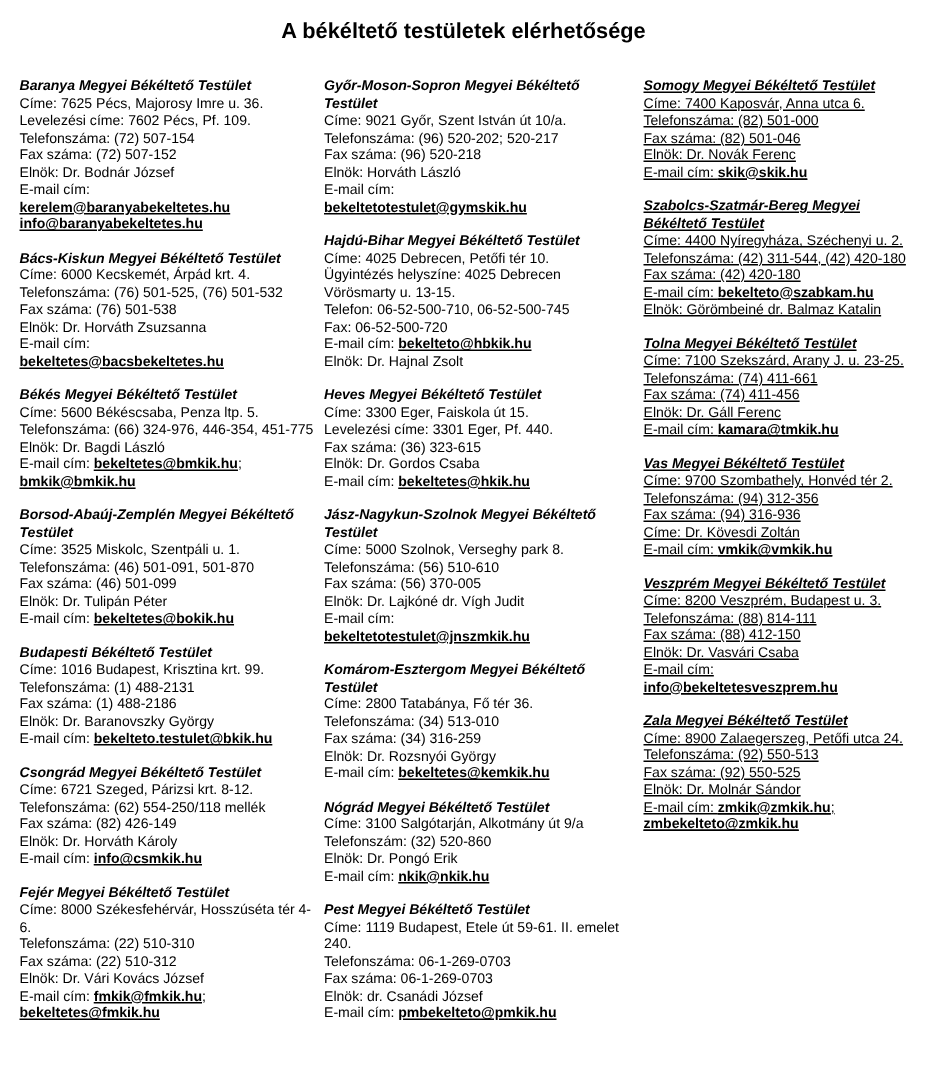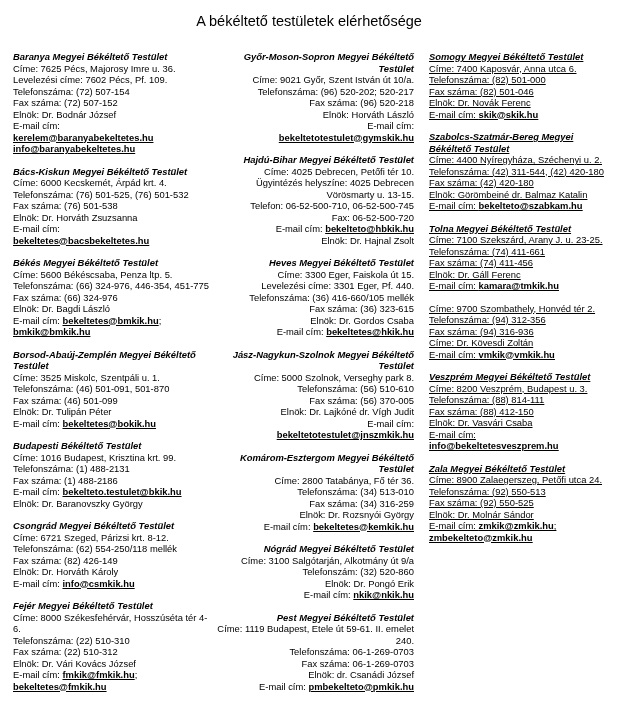--- a/index.html
+++ b/index.html
@@ -11,31 +11,31 @@
     color: #000000;
     font-family: "Liberation Sans", sans-serif;
     font-size: 9.4px;
     line-height: 11.5px;
     padding-top: 13px;
     overflow: hidden;
   }
   .title {
     font-size: 14.5px;
     line-height: 17px;
-    font-weight: normal;
+    font-weight: bold;
     text-align: center;
     margin: 0 0 21px 0;
   }
   .columns {
     display: flex;
     padding-left: 13px;
   }
   .column { flex: 0 0 auto; }
   .column-1 { width: 196px; margin-right: 7px; }
-  .column-2 { width: 198px; margin-right: 15px; text-align: right; }
+  .column-2 { width: 198px; margin-right: 15px; }
   .column-3 { width: 188px; text-decoration: underline; }
   .entry { margin-bottom: 11px; }
   .entry-name {
     font-weight: bold;
     font-style: italic;
   }
   .row { }
   .email-link {
     color: #000000;
     font-weight: bold;
@@ -68,40 +68,39 @@
           <div class="row"><span>Telefonszáma: (76) 501-525, (76) 501-532</span></div>
           <div class="row"><span>Fax száma: (76) 501-538</span></div>
           <div class="row"><span>Elnök: Dr. Horváth Zsuzsanna</span></div>
           <div class="row"><span>E-mail cím:</span></div>
           <div class="row"><a class="email-link">bekeltetes@bacsbekeltetes.hu</a></div>
         </div>
         <div class="entry">
           <div class="entry-name">Békés Megyei Békéltető Testület</div>
           <div class="row"><span>Címe: 5600 Békéscsaba, Penza ltp. 5.</span></div>
           <div class="row"><span>Telefonszáma: (66) 324-976, 446-354, 451-775</span></div>
-          <div class="row"><span>Fax száma: (66) 324-976</span></div>
           <div class="row"><span>Elnök: Dr. Bagdi László</span></div>
           <div class="row"><span>E-mail cím: </span><a class="email-link">bekeltetes@bmkik.hu</a><span>;</span></div>
           <div class="row"><a class="email-link">bmkik@bmkik.hu</a></div>
         </div>
         <div class="entry">
           <div class="entry-name">Borsod-Abaúj-Zemplén Megyei Békéltető Testület</div>
           <div class="row"><span>Címe: 3525 Miskolc, Szentpáli u. 1.</span></div>
           <div class="row"><span>Telefonszáma: (46) 501-091, 501-870</span></div>
           <div class="row"><span>Fax száma: (46) 501-099</span></div>
           <div class="row"><span>Elnök: Dr. Tulipán Péter</span></div>
           <div class="row"><span>E-mail cím: </span><a class="email-link">bekeltetes@bokik.hu</a></div>
         </div>
         <div class="entry">
           <div class="entry-name">Budapesti Békéltető Testület</div>
           <div class="row"><span>Címe: 1016 Budapest, Krisztina krt. 99.</span></div>
           <div class="row"><span>Telefonszáma: (1) 488-2131</span></div>
           <div class="row"><span>Fax száma: (1) 488-2186</span></div>
+          <div class="row"><span>Elnök: Dr. Baranovszky György</span></div>
           <div class="row"><span>E-mail cím: </span><a class="email-link">bekelteto.testulet@bkik.hu</a></div>
-          <div class="row"><span>Elnök: Dr. Baranovszky György</span></div>
         </div>
         <div class="entry">
           <div class="entry-name">Csongrád Megyei Békéltető Testület</div>
           <div class="row"><span>Címe: 6721 Szeged, Párizsi krt. 8-12.</span></div>
           <div class="row"><span>Telefonszáma: (62) 554-250/118 mellék</span></div>
           <div class="row"><span>Fax száma: (82) 426-149</span></div>
           <div class="row"><span>Elnök: Dr. Horváth Károly</span></div>
           <div class="row"><span>E-mail cím: </span><a class="email-link">info@csmkik.hu</a></div>
         </div>
         <div class="entry">
@@ -130,21 +129,20 @@
           <div class="row"><span>Ügyintézés helyszíne: 4025 Debrecen Vörösmarty u. 13-15.</span></div>
           <div class="row"><span>Telefon: 06-52-500-710, 06-52-500-745</span></div>
           <div class="row"><span>Fax: 06-52-500-720</span></div>
           <div class="row"><span>E-mail cím: </span><a class="email-link">bekelteto@hbkik.hu</a></div>
           <div class="row"><span>Elnök: Dr. Hajnal Zsolt</span></div>
         </div>
         <div class="entry">
           <div class="entry-name">Heves Megyei Békéltető Testület</div>
           <div class="row"><span>Címe: 3300 Eger, Faiskola út 15.</span></div>
           <div class="row"><span>Levelezési címe: 3301 Eger, Pf. 440.</span></div>
-          <div class="row"><span>Telefonszáma: (36) 416-660/105 mellék</span></div>
           <div class="row"><span>Fax száma: (36) 323-615</span></div>
           <div class="row"><span>Elnök: Dr. Gordos Csaba</span></div>
           <div class="row"><span>E-mail cím: </span><a class="email-link">bekeltetes@hkik.hu</a></div>
         </div>
         <div class="entry">
           <div class="entry-name">Jász-Nagykun-Szolnok Megyei Békéltető Testület</div>
           <div class="row"><span>Címe: 5000 Szolnok, Verseghy park 8.</span></div>
           <div class="row"><span>Telefonszáma: (56) 510-610</span></div>
           <div class="row"><span>Fax száma: (56) 370-005</span></div>
           <div class="row"><span>Elnök: Dr. Lajkóné dr. Vígh Judit</span></div>
@@ -182,32 +180,33 @@
           <div class="row"><span>Telefonszáma: (82) 501-000</span></div>
           <div class="row"><span>Fax száma: (82) 501-046</span></div>
           <div class="row"><span>Elnök: Dr. Novák Ferenc</span></div>
           <div class="row"><span>E-mail cím: </span><a class="email-link">skik@skik.hu</a></div>
         </div>
         <div class="entry">
           <div class="entry-name">Szabolcs-Szatmár-Bereg Megyei Békéltető Testület</div>
           <div class="row"><span>Címe: 4400 Nyíregyháza, Széchenyi u. 2.</span></div>
           <div class="row"><span>Telefonszáma: (42) 311-544, (42) 420-180</span></div>
           <div class="row"><span>Fax száma: (42) 420-180</span></div>
+          <div class="row"><span>E-mail cím: </span><a class="email-link">bekelteto@szabkam.hu</a></div>
           <div class="row"><span>Elnök: Görömbeiné dr. Balmaz Katalin</span></div>
-          <div class="row"><span>E-mail cím: </span><a class="email-link">bekelteto@szabkam.hu</a></div>
         </div>
         <div class="entry">
           <div class="entry-name">Tolna Megyei Békéltető Testület</div>
           <div class="row"><span>Címe: 7100 Szekszárd, Arany J. u. 23-25.</span></div>
           <div class="row"><span>Telefonszáma: (74) 411-661</span></div>
           <div class="row"><span>Fax száma: (74) 411-456</span></div>
           <div class="row"><span>Elnök: Dr. Gáll Ferenc</span></div>
           <div class="row"><span>E-mail cím: </span><a class="email-link">kamara@tmkik.hu</a></div>
         </div>
         <div class="entry">
+          <div class="entry-name">Vas Megyei Békéltető Testület</div>
           <div class="row"><span>Címe: 9700 Szombathely, Honvéd tér 2.</span></div>
           <div class="row"><span>Telefonszáma: (94) 312-356</span></div>
           <div class="row"><span>Fax száma: (94) 316-936</span></div>
           <div class="row"><span>Címe: Dr. Kövesdi Zoltán</span></div>
           <div class="row"><span>E-mail cím: </span><a class="email-link">vmkik@vmkik.hu</a></div>
         </div>
         <div class="entry">
           <div class="entry-name">Veszprém Megyei Békéltető Testület</div>
           <div class="row"><span>Címe: 8200 Veszprém, Budapest u. 3.</span></div>
           <div class="row"><span>Telefonszáma: (88) 814-111</span></div>

